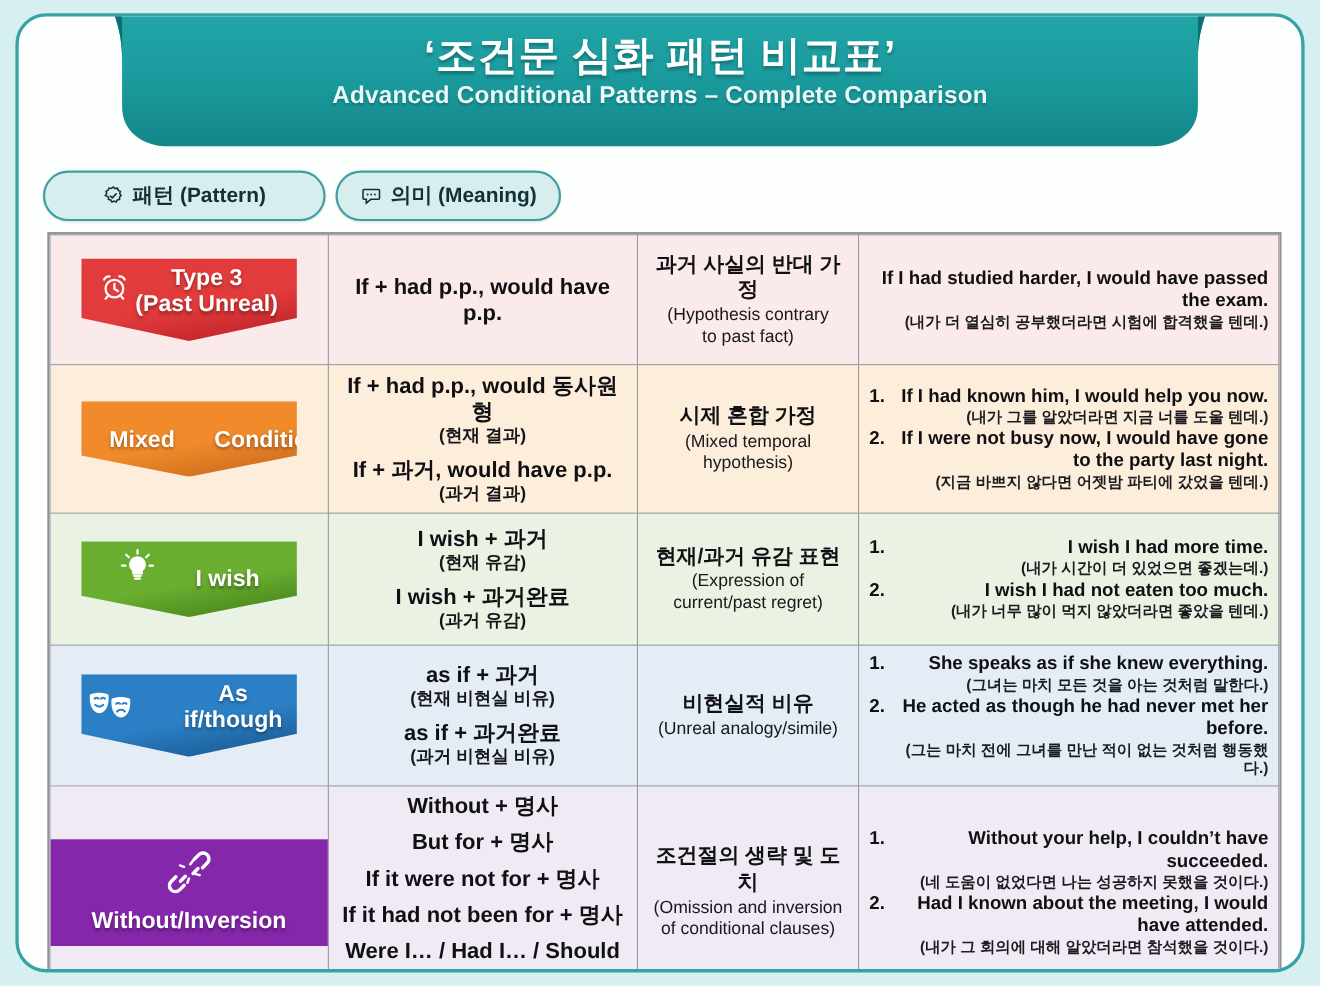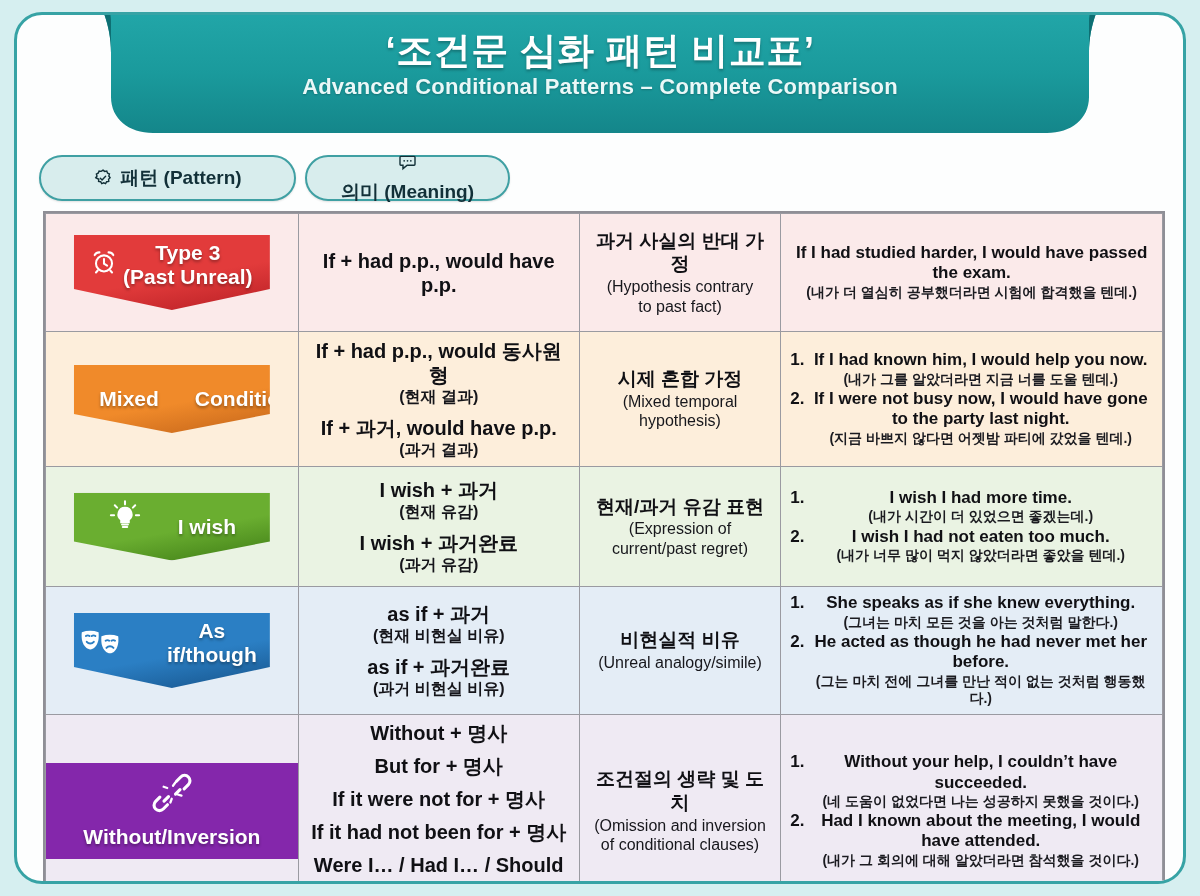--- a/index.html
+++ b/index.html
@@ -87,21 +87,21 @@
     justify-content: center;
     gap: 7px;
     font-size: 19px;
     font-weight: bold;
     color: #123038;
     box-shadow: 0 1px 2px rgba(0,0,0,0.12);
   }
   .col-pill svg { display: block; }
   .c0 { width: 257px; align-items: center; }
   .c1 { width: 285px; }
-  .c2 { width: 205px; flex-direction: column; }
+  .c2 { width: 205px; }
   .c3 { width: 372px; }
 
   
   .table {
     position: absolute;
     left: 26px;
     top: 196px;
     width: 1122px;
     border: 2px solid #8f8f96;
     border-collapse: collapse;
@@ -113,21 +113,21 @@
     padding: 6px 9px;
   }
 
   .cell-pattern {
     width: 253px;
     padding: 0;
     position: relative;
   }
   .cell-structure { width: 282px; text-align: center; }
   .cell-meaning   { width: 202px; text-align: center; }
-  .cell-example   { width: 383px; text-align: center; }
+  .cell-example   { width: 383px; text-align: right; }
 
   
   .ribbon-box {
     position: relative;
     width: 100%;
     height: 100%;
     display: flex;
     align-items: stretch;
     justify-content: center;
   }

